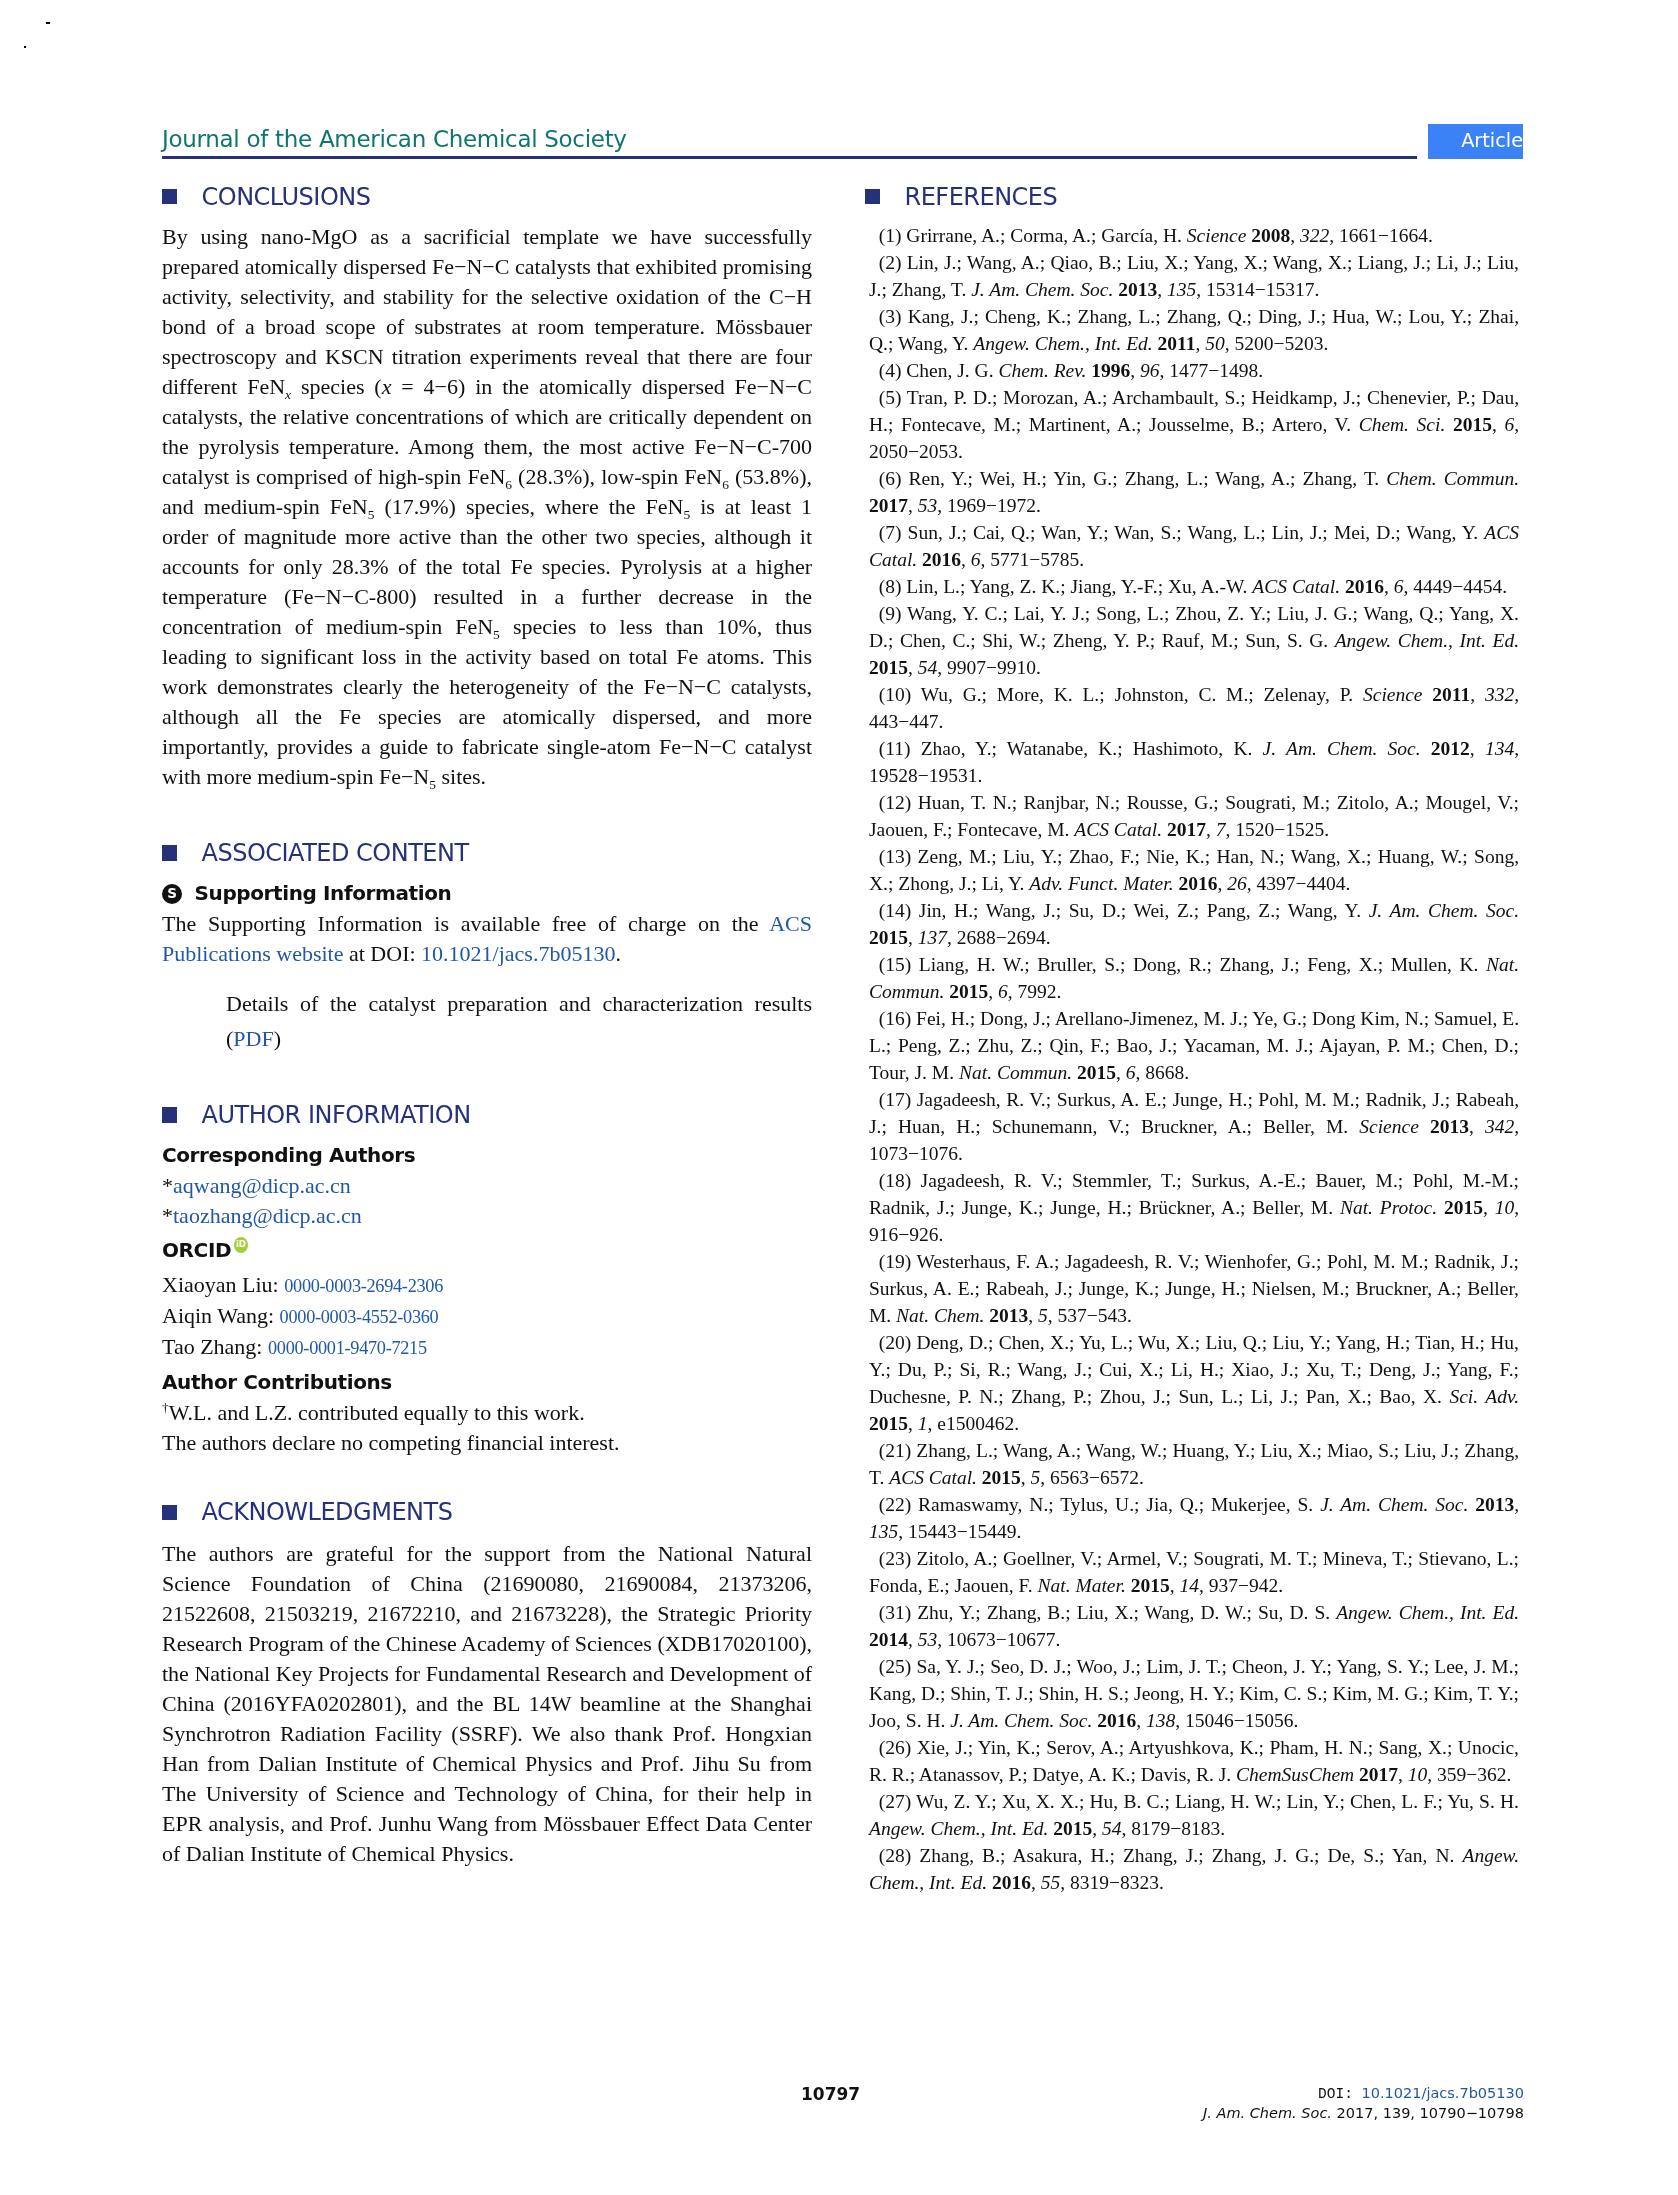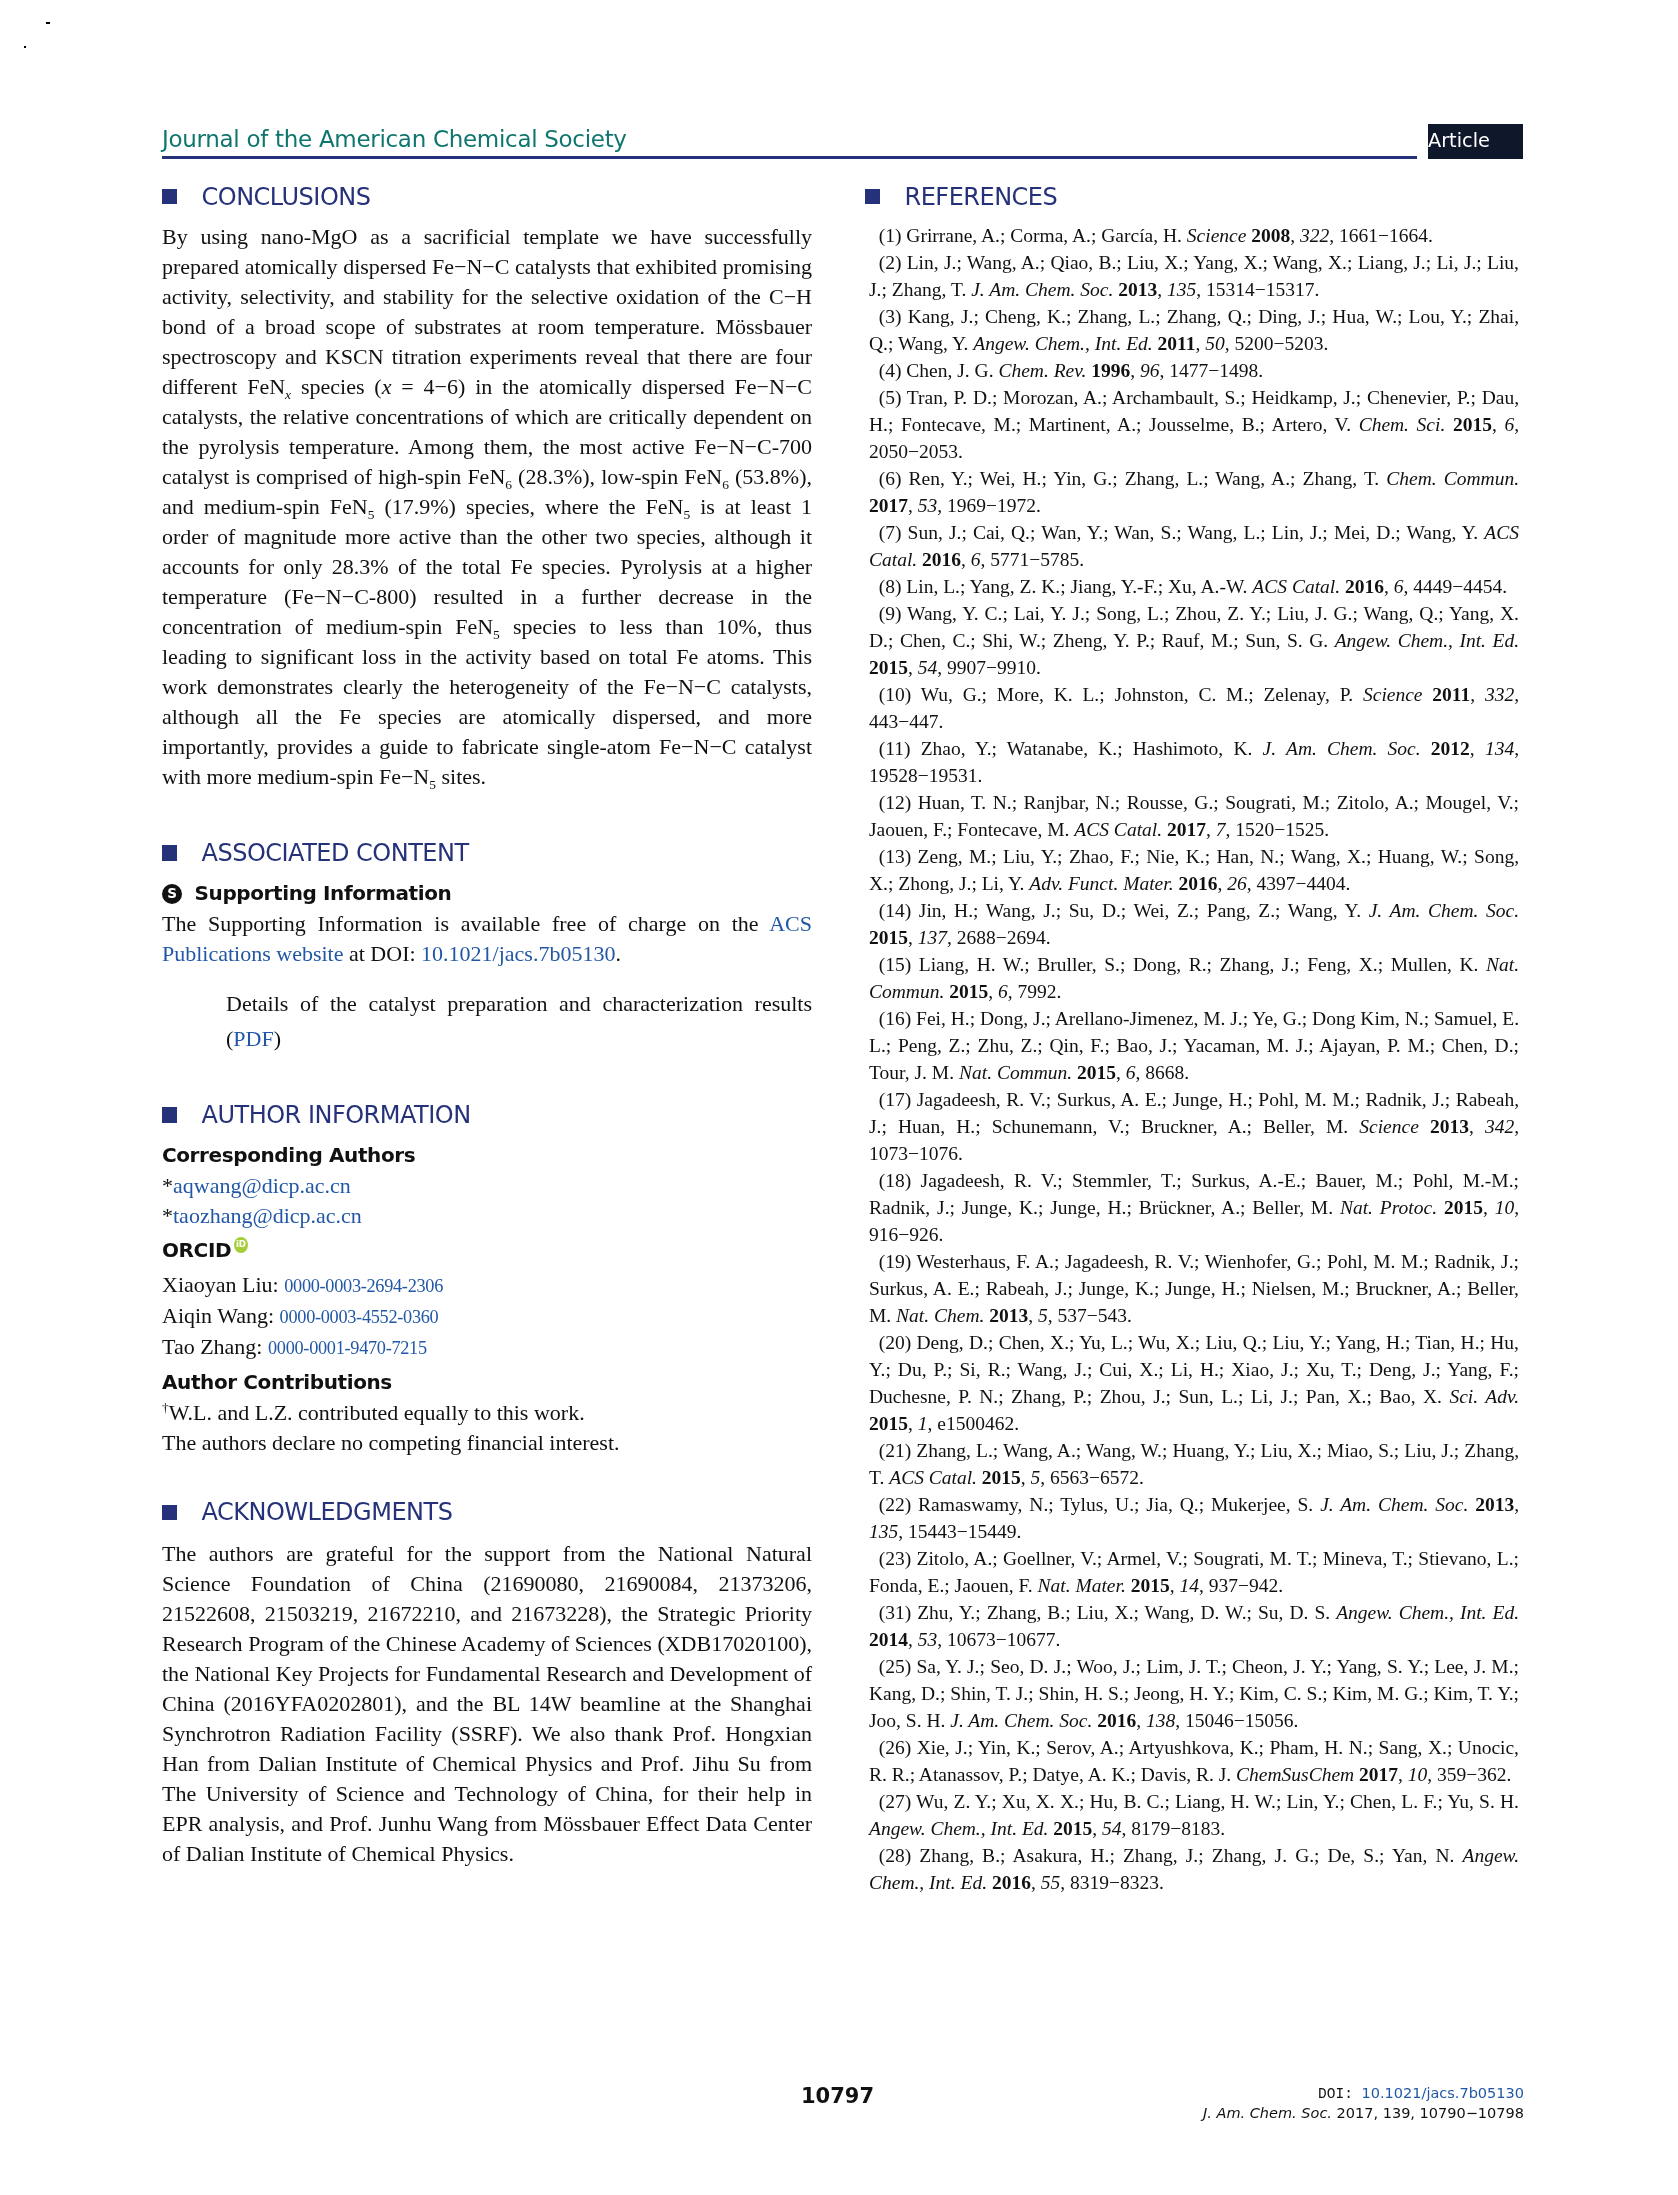--- a/index.html
+++ b/index.html
@@ -1,21 +1,21 @@
 <!DOCTYPE html>
 <html><head>
 <meta charset="utf-8">
 <style>
   html, body { margin: 0; padding: 0; background: #ffffff; }
   body { width: 1678px; height: 2196px; position: relative; overflow: hidden; font-family: "Liberation Serif", "DejaVu Serif", serif; color: #111; }
   .crop { position: absolute; background: #000; }
   .header { position: absolute; left: 162px; top: 124px; width: 1361px; height: 35px; }
   .journal-title { position: absolute; left: 0; top: 1.9px; font-family: "DejaVu Sans", "Liberation Sans", sans-serif; font-size: 23px; color: #0f766e; letter-spacing: -0.3px; }
   .header-rule { position: absolute; left: 0; top: 32px; width: 1255px; height: 2.9px; background: #25327a; }
-  .article-tag { position: absolute; right: 0; top: 0; width: 95px; height: 35px; background: #0f172a; color: #fff; font-family: "DejaVu Sans", "Liberation Sans", sans-serif; font-size: 19.3px; text-align: left; line-height: 33px; }
+  .article-tag { position: absolute; right: 0; top: 0; width: 95px; height: 35px; background: #3b82f6; color: #fff; font-family: "DejaVu Sans", "Liberation Sans", sans-serif; font-size: 19.3px; text-align: right; line-height: 33px; }
 
   .col { position: absolute; top: 179px; }
   .col-left { left: 162px; width: 650px; }
   .col-right { left: 865px; width: 658px; }
 
   .sec-head { display: flex; align-items: center; font-family: "DejaVu Sans", "Liberation Sans", sans-serif; font-size: 24px; color: #25327a; letter-spacing: -0.5px; height: 35px; margin-bottom: 7.7px; }
   .sec-head .sq { width: 14.5px; height: 15.4px; background: #25327a; margin-right: 25px; flex: 0 0 auto; }
 
   .body-text { font-size: 22px; line-height: 30px; text-align: justify; text-align-last: left; margin: 0; }
   .sub { font-size: 13.5px; vertical-align: -4.8px; line-height: 0; }
@@ -28,21 +28,21 @@
   .si-detail { margin-left: 64px; font-size: 22px; line-height: 35px; text-align: justify; text-align-last: left; }
   .orcid-id { color: #2157a6; font-size: 18.3px; letter-spacing: -0.3px; }
   .line { font-size: 22px; line-height: 30px; }
 
   .ref-list { margin: 4px; padding: 0; list-style: none; }
   .ref { font-size: 19.5px; line-height: 27px; text-align: justify; text-align-last: left; text-indent: 9.7px; margin: 0; }
   .ref i { font-style: italic; }
   .ref b { font-weight: bold; }
 
   .footer { position: absolute; top: 2084px; left: 0; width: 1678px; }
-  .page-num { position: absolute; left: 801px; top: 0; font-family: "DejaVu Sans", "Liberation Sans", sans-serif; font-weight: bold; font-size: 21px; }
+  .page-num { position: absolute; left: 801px; top: 0; font-family: "DejaVu Sans", "Liberation Sans", sans-serif; font-weight: bold; font-size: 17px; }
   .footer-right { position: absolute; right: 154px; top: 0; text-align: right; font-family: "DejaVu Sans", "Liberation Sans", sans-serif; font-size: 14.5px; line-height: 19.3px; }
   .footer-right .doi-label { color: #111; font-family: Liberation Mono, monospace; }
 </style>
 </head>
 <body>
 
 <div class="crop" style="left:46px;top:22px;width:3.9px;height:1.9px;"></div>
 <div class="crop" style="left:24px;top:46px;width:1.9px;height:1.9px;"></div>
 
 <div class="header">

